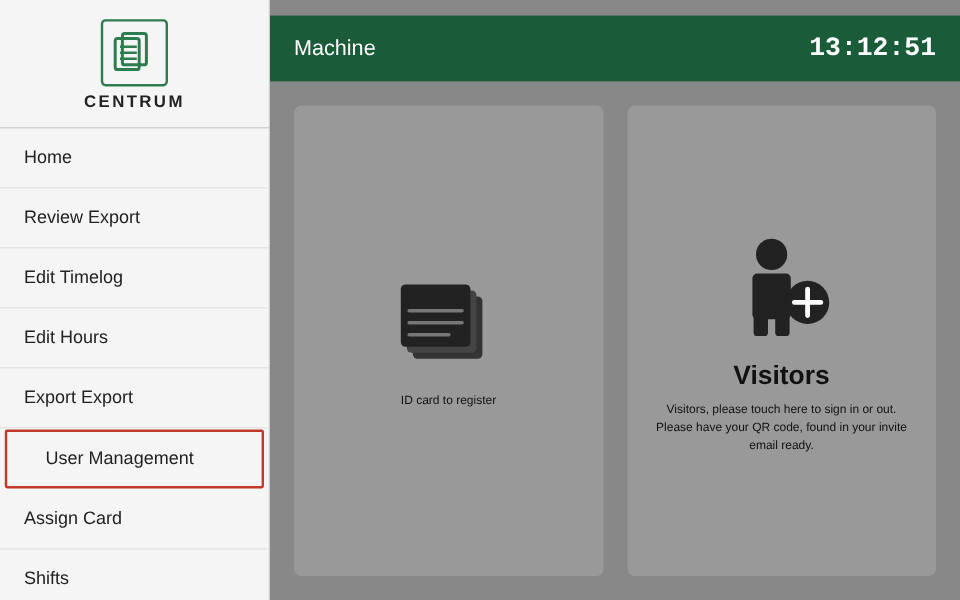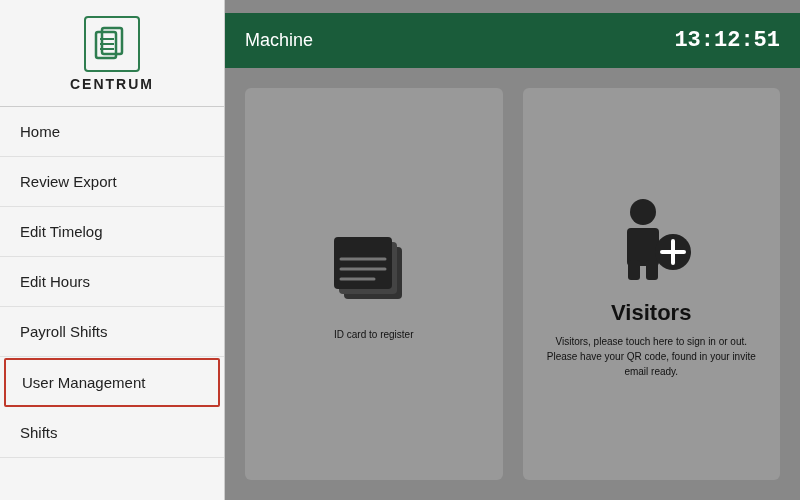--- a/index.html
+++ b/index.html
@@ -58,21 +58,21 @@
       padding: 16px 20px;
       font-size: 15px;
       color: #222;
       cursor: pointer;
       border-bottom: 1px solid #e0e0e0;
     }
 
     .nav-item.active {
       border: 2px solid #c0392b;
       margin: 1px 4px;
-      padding: 14px 16px;
+      padding: 14px 32px;
       border-radius: 2px;
     }
 
     
     #main {
       flex: 1;
       display: flex;
       flex-direction: column;
       background: #888;
     }
@@ -166,22 +166,23 @@
       </svg>
     </div>
     <span class="logo-text">CENTRUM</span>
   </div>
 
   <nav>
     <div class="nav-item">Home</div>
     <div class="nav-item">Review Export</div>
     <div class="nav-item">Edit Timelog</div>
     <div class="nav-item">Edit Hours</div>
-    <div class="nav-item">Payroll Shifts</div>
+    <div class="nav-item">Export Export</div>
     <div class="nav-item active">User Management</div>
+    <div class="nav-item">Assign Card</div>
     <div class="nav-item">Shifts</div>
   </nav>
 </div>
 
 <div id="main">
   <div id="header">
     <span id="header-title">Machine</span>
     <span id="header-time">13:12:51</span>
   </div>
 

